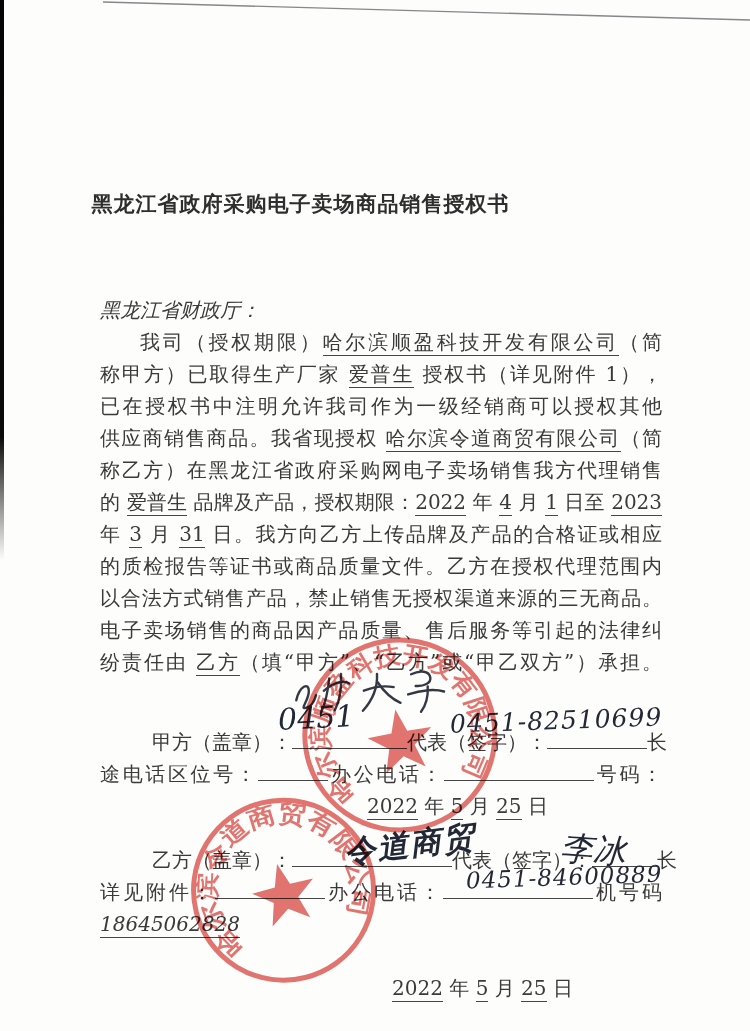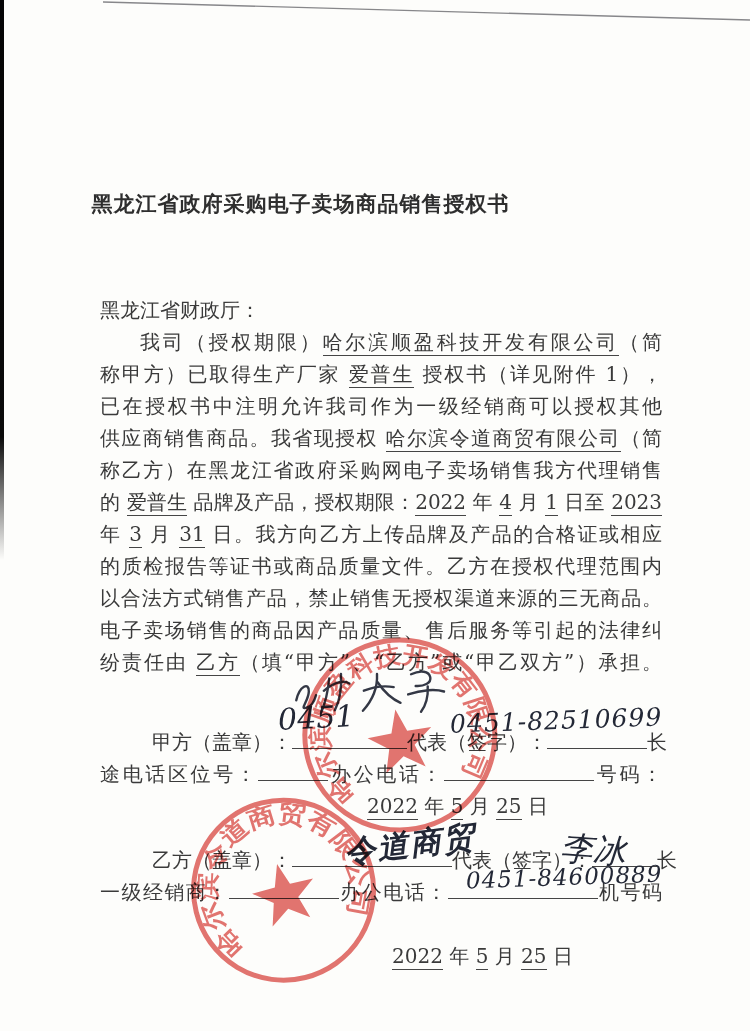--- a/index.html
+++ b/index.html
@@ -11,21 +11,21 @@
     background:linear-gradient(to bottom,#050505 0%,#0a0a0a 78%,rgba(10,10,10,0) 100%);}
   .top-edge{position:absolute;left:0;top:0;width:750px;height:30px;pointer-events:none;}
   
   .doc-title{position:absolute;top:190px;left:0;width:601px;text-align:center;
     font-family:"Liberation Sans","DejaVu Sans",sans-serif;font-weight:700;
     font-size:21px;color:#2e2e2e;letter-spacing:1px;}
   
   .doc-body{position:absolute;top:294px;left:100px;width:562px;
     font-size:20px;line-height:32px;color:#3a3a3a;}
   .line{text-align:justify;text-align-last:justify;white-space:nowrap;}
-  .line.left{text-align:right;text-align-last:left;}
+  .line.left{text-align:right;text-align-last:left;font-style:italic;}
   .line.indent1{text-indent:40px;}
   .line.indent2{text-indent:52px;margin-top:48px;}
   .line.gap-a{margin-top:22px;}
   .line.gap-b{margin-top:32px;}
   .line.date-a{text-align:left;text-align-last:left;padding-left:267px;}
   .line.date-b{text-align:left;text-align-last:left;padding-left:292px;}
   .u{border-bottom:1.5px solid #454545;padding-bottom:1px;}
   .blank{display:inline-block;border-bottom:1.5px solid #454545;height:1em;}
   
   .hw{position:absolute;font-style:italic;color:#232836;white-space:nowrap;
@@ -61,21 +61,22 @@
     <div class="line"><span>的 </span><span class="u">爱普生</span><span> 品牌及产品，授权期限：</span><span class="u">2022</span><span> 年 </span><span class="u">4</span><span> 月 </span><span class="u">1</span><span> 日至 </span><span class="u">2023</span></div>
     <div class="line"><span>年 </span><span class="u">3</span><span> 月 </span><span class="u">31</span><span> 日。我方向乙方上传品牌及产品的合格证或相应</span></div>
     <div class="line"><span>的质检报告等证书或商品质量文件。乙方在授权代理范围内</span></div>
     <div class="line"><span>以合法方式销售产品，禁止销售无授权渠道来源的三无商品。</span></div>
     <div class="line"><span>电子卖场销售的商品因产品质量、售后服务等引起的法律纠</span></div>
     <div class="line"><span>纷责任由 </span><span class="u">乙方</span><span>（填“甲方”、“乙方”或“甲乙双方”）承担。</span></div>
     <div class="line indent2"><span>甲方（盖章）：</span><span class="blank" style="width: 115px;"></span><span>代表（签字）：</span><span class="blank" style="width: 100px;"></span><span>长</span></div>
     <div class="line"><span>途电话区位号：</span><span class="blank" style="width: 70px;"></span><span>办公电话：</span><span class="blank" style="width: 150px;"></span><span>号码：</span></div>
     <div class="line date-a"><span class="u">2022</span><span> 年 </span><span class="u">5</span><span> 月 </span><span class="u">25</span><span> 日</span></div>
     <div class="line indent2 gap-a"><span>乙方（盖章）：</span><span class="blank" style="width: 160px;"></span><span>代表（签字）：</span><span class="blank" style="width: 65px;"></span><span>长</span></div>
-    <div class="line"><span>一级经销商：</span><span class="blank" style="width: 110px;"></span><span>办公电话：</span><span class="blank" style="width: 150px;"></span><span>机号码</span></div>
+    <div class="line"><span>详见附件：</span><span class="blank" style="width: 110px;"></span><span>办公电话：</span><span class="blank" style="width: 150px;"></span><span>机号码</span></div>
+    <div class="line left"><span class="u">18645062828</span></div>
     <div class="line date-b gap-b"><span class="u">2022</span><span> 年 </span><span class="u">5</span><span> 月 </span><span class="u">25</span><span> 日</span></div>
   </div>
 
 <svg id="hw-scrawl-a" width="175" height="62" viewBox="0 0 175 62">
   <g fill="none" stroke="#232836" stroke-width="2.4" stroke-linecap="round" opacity="0.92">
     <path d="M6,34 C10,20 20,16 19,26 C18,36 8,44 16,42 C20,41 24,36 26,30"></path>
     <path d="M40,14 C38,28 34,40 30,48"></path>
     <path d="M34,26 C44,18 54,16 60,20"></path>
     <path d="M52,10 C52,24 50,36 44,46"></path>
     <path d="M74,28 C86,24 96,24 104,26"></path>

